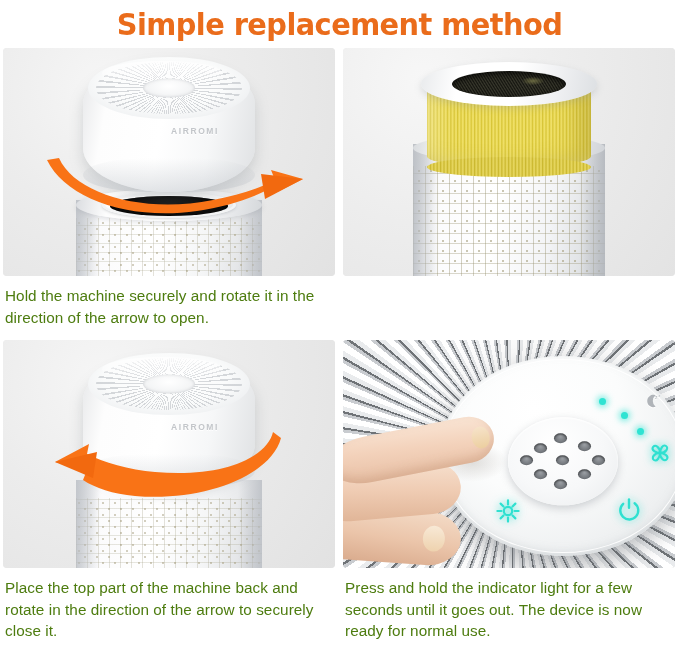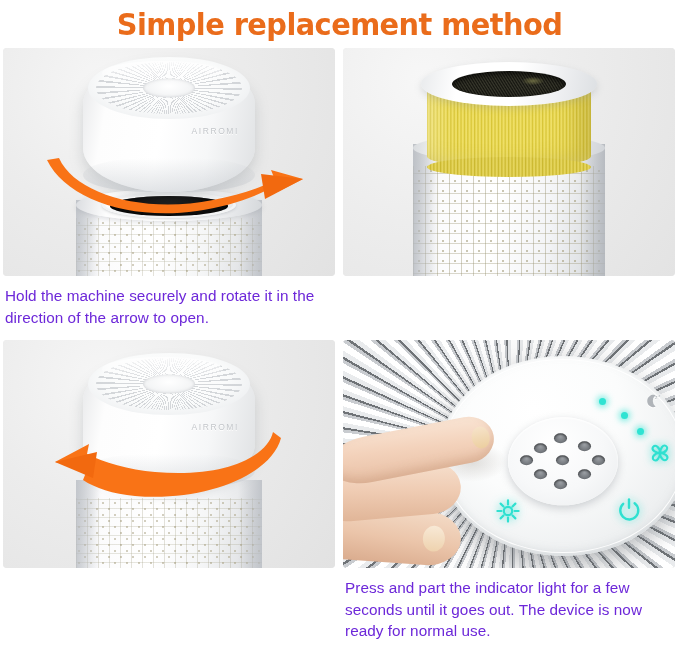--- a/index.html
+++ b/index.html
@@ -39,21 +39,21 @@
   .photo {
     position:relative;
     width:332px; height:228px;
     background:#e9e9e9;
     border-radius:4px;
     overflow:hidden;
   }
   .caption {
     font-size:15.3px;
     line-height:21.5px;
-    color:#6d28d9;
+    color:#4d7c0f;
     padding:9px 2px 12px 2px;
     letter-spacing:0.05px;
   }
 
   
   .scene-grad {
     position:absolute; inset:0;
     background:
       radial-gradient(circle at 30% 18%, #f6f6f6 0%, #ececec 42%, #e2e2e2 100%);
   }
@@ -98,24 +98,24 @@
     box-shadow:inset 0 0 3px rgba(160,164,170,0.5);
   }
   .grille-sheen {
     position:absolute; left:14px; top:4px;
     width:120px; height:24px;
     border-radius:60px / 12px;
     background:linear-gradient(180deg, rgba(255,255,255,0.85), rgba(255,255,255,0));
   }
   .brand {
     position:absolute;
-    right:16px; top:66px;
+    right:36px; top:66px;
     font-size:8.5px;
     letter-spacing:1.6px;
-    font-weight:normal;
+    font-weight:bold;
     color:#c3c6ca;
     text-shadow:0 1px 0 #ffffff;
     font-family:"Liberation Sans", sans-serif;
   }
   .unit-shade {
     position:absolute; left:0; bottom:0;
     width:100%; height:34px;
     border-radius:86px / 22px;
     background:linear-gradient(180deg, rgba(205,209,214,0) 0%, rgba(189,194,200,0.45) 100%);
   }
@@ -443,20 +443,21 @@
 
       <div class="arrow-wrap">
         <svg width="332" height="228" viewBox="0 0 332 228">
           <path d="M278 98 C268 136, 200 162, 132 156 C110 154, 92 148, 80 140
                    L84 130 L52 122 L86 104 L84 114
                    C100 122, 126 130, 152 132 C218 138, 264 118, 270 92 Z" fill="#f97316"></path>
           <path d="M94 112 L52 122 L90 138 Z" fill="#f2690f"></path>
         </svg>
       </div>
     </div>
+    <div class="caption">Place the top part of the machine back and rotate in the direction of the arrow to securely close it.</div>
   </div>
 
   <div class="cell">
     <div class="photo">
       <div class="c-scene">
         <div class="fins"></div>
         <div class="fins-shadow"></div>
 
         <div class="c-disc">
           <div class="c-disc-ring"></div>
@@ -522,16 +523,16 @@
           <div class="finger-3">
             <div class="nail-3"></div>
           </div>
           <div class="finger-2"></div>
           <div class="finger-main">
             <div class="finger-nail"></div>
           </div>
         </div>
       </div>
     </div>
-    <div class="caption">Press and part the indicator light for a few seconds until it goes out. The device is now ready for normal use.</div>
+    <div class="caption">Press and hold the indicator light for a few seconds until it goes out. The device is now ready for normal use.</div>
   </div>
 
 </div>
 
 </body></html>

